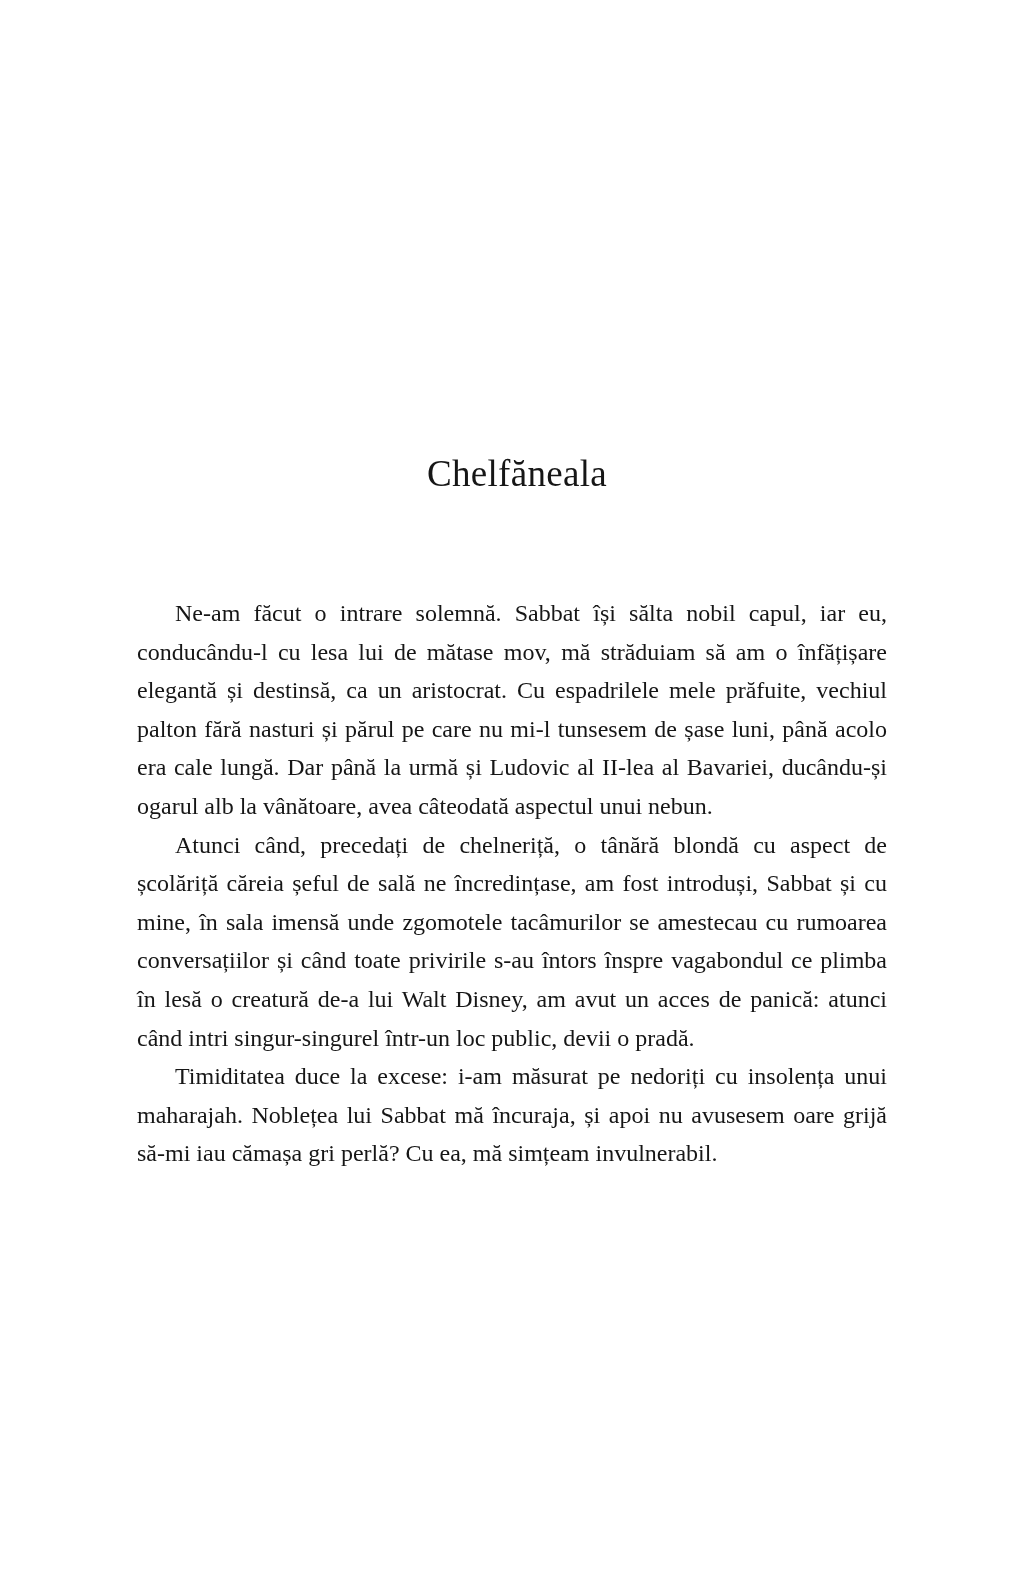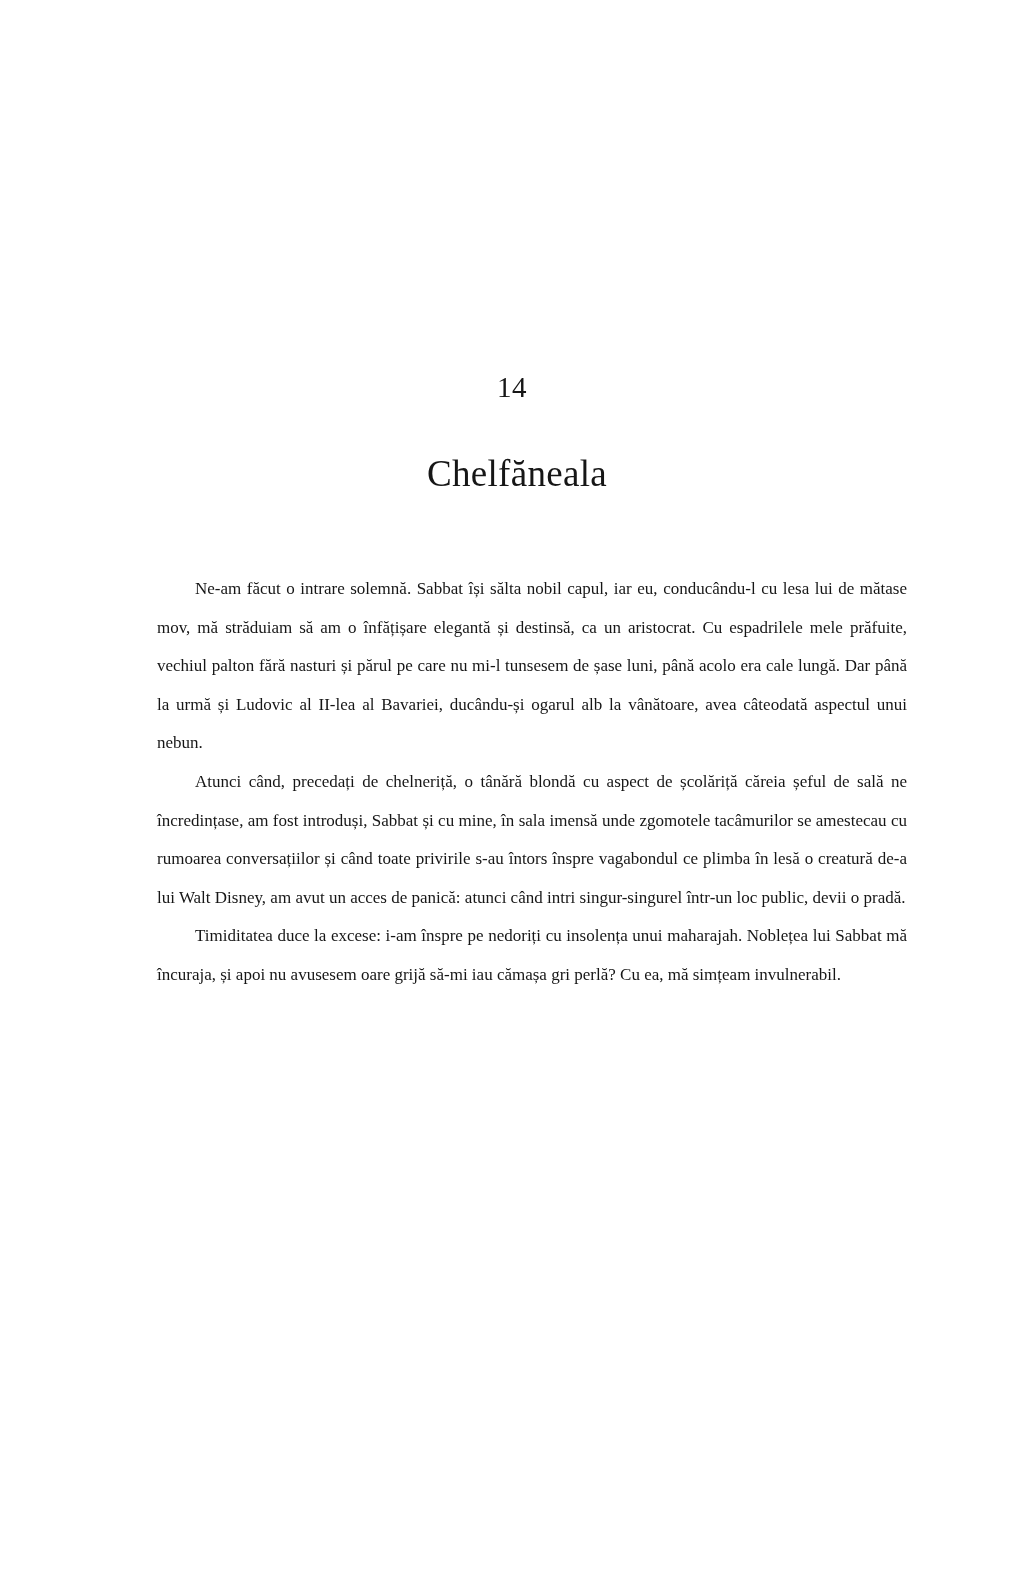--- a/index.html
+++ b/index.html
@@ -33,41 +33,39 @@
       left: 0;
       width: 100%;
       text-align: center;
       font-size: 37px;
       font-weight: normal;
       margin: 5px;
       letter-spacing: 0.3px;
     }
     .body-text {
       position: absolute;
-      top: 570px;
+      top: 594px;
       left: 137px;
       width: 750px;
-      font-size: 17px;
+      font-size: 24px;
       line-height: 38.6px;
       text-align: justify;
       text-justify: inter-word;
-      margin-left: 20px;
     }
     .body-text p {
       margin: 0;
       padding: 0;
       text-indent: 38px;
     }
   </style>
 </head>
 <body>
 
 <div class="page">
-  <div class="chapter-number">14</div>
 
   <h1 class="chapter-title">Chelfăneala</h1>
 
   <div class="body-text">
     <p>Ne-am făcut o intrare solemnă. Sabbat își sălta nobil capul, iar eu, conducându-l cu lesa lui de mătase mov, mă străduiam să am o înfățișare elegantă și destinsă, ca un aristocrat. Cu espadrilele mele prăfuite, vechiul palton fără nasturi și părul pe care nu mi-l tunsesem de șase luni, până acolo era cale lungă. Dar până la urmă și Ludovic al II-lea al Bavariei, ducându-și ogarul alb la vânătoare, avea câteodată aspectul unui nebun.</p>
     <p>Atunci când, precedați de chelneriță, o tânără blondă cu aspect de școlăriță căreia șeful de sală ne încredințase, am fost introduși, Sabbat și cu mine, în sala imensă unde zgomotele tacâmurilor se amestecau cu rumoarea conversațiilor și când toate privirile s-au întors înspre vagabondul ce plimba în lesă o creatură de-a lui Walt Disney, am avut un acces de panică: atunci când intri singur-singurel într-un loc public, devii o pradă.</p>
-    <p>Timiditatea duce la excese: i-am înspre pe nedoriți cu insolența unui maharajah. Noblețea lui Sabbat mă încuraja, și apoi nu avusesem oare grijă să-mi iau cămașa gri perlă? Cu ea, mă simțeam invulnerabil.</p>
+    <p>Timiditatea duce la excese: i-am măsurat pe nedoriți cu insolența unui maharajah. Noblețea lui Sabbat mă încuraja, și apoi nu avusesem oare grijă să-mi iau cămașa gri perlă? Cu ea, mă simțeam invulnerabil.</p>
   </div>
 </div>
 
 </body></html>

